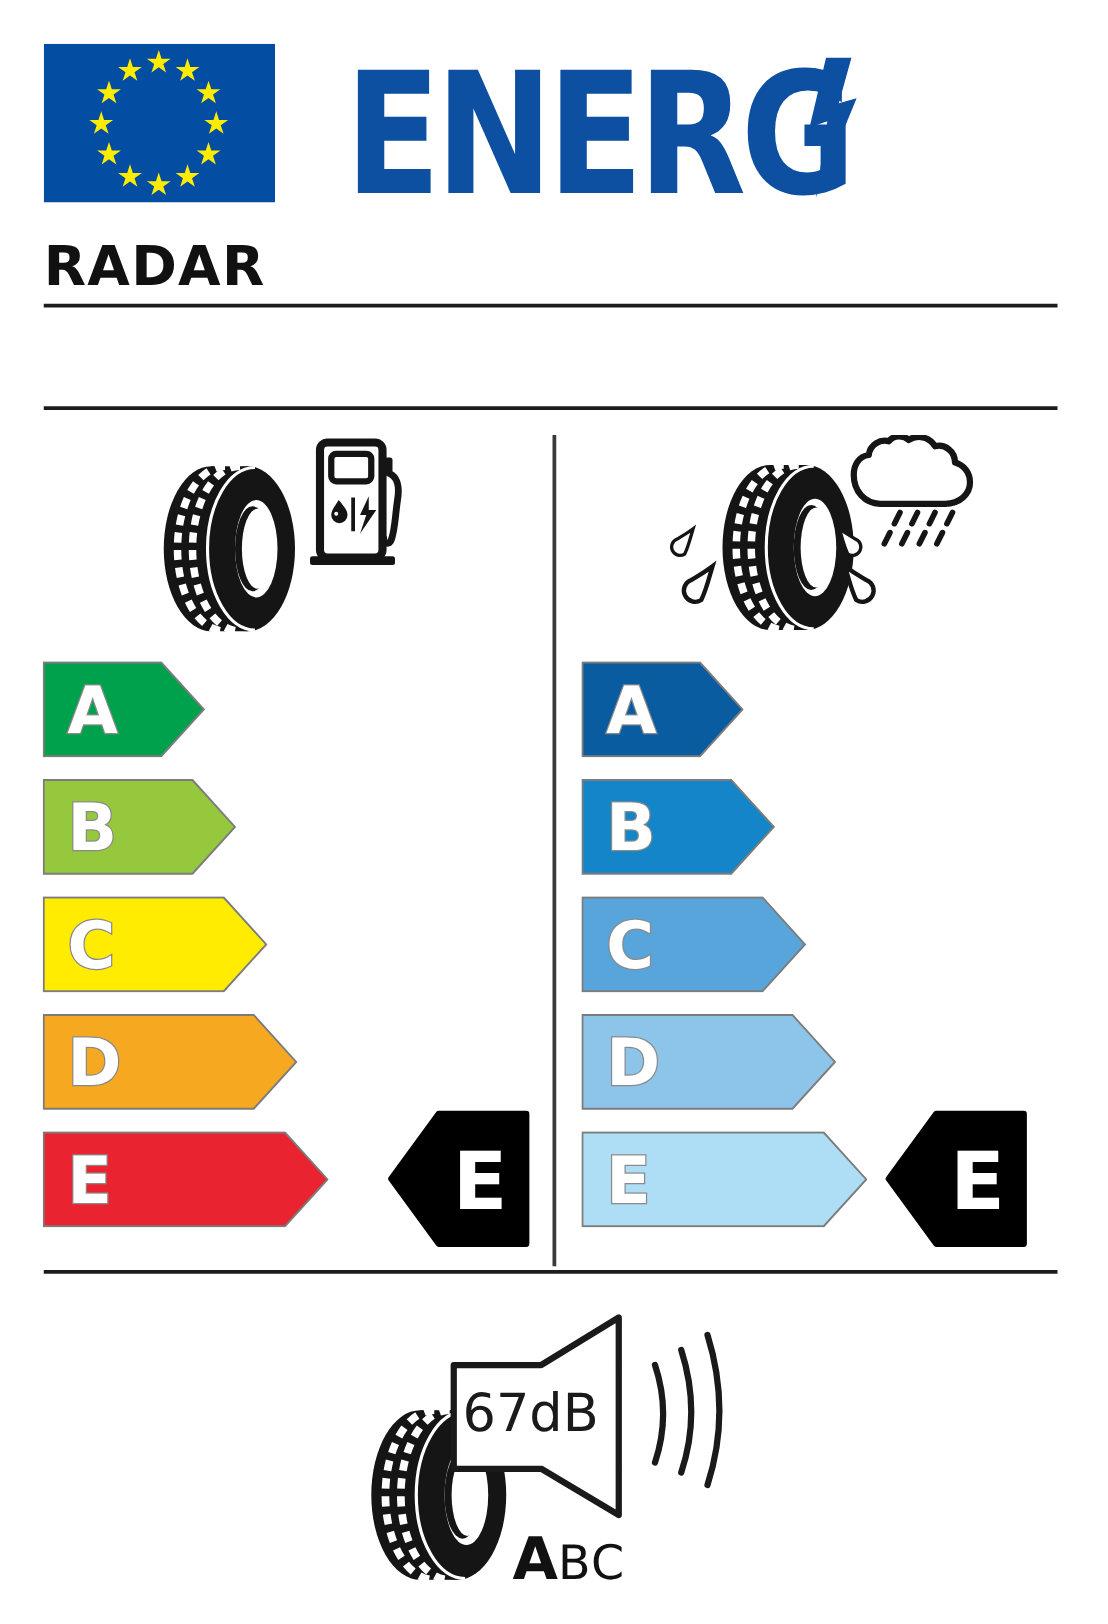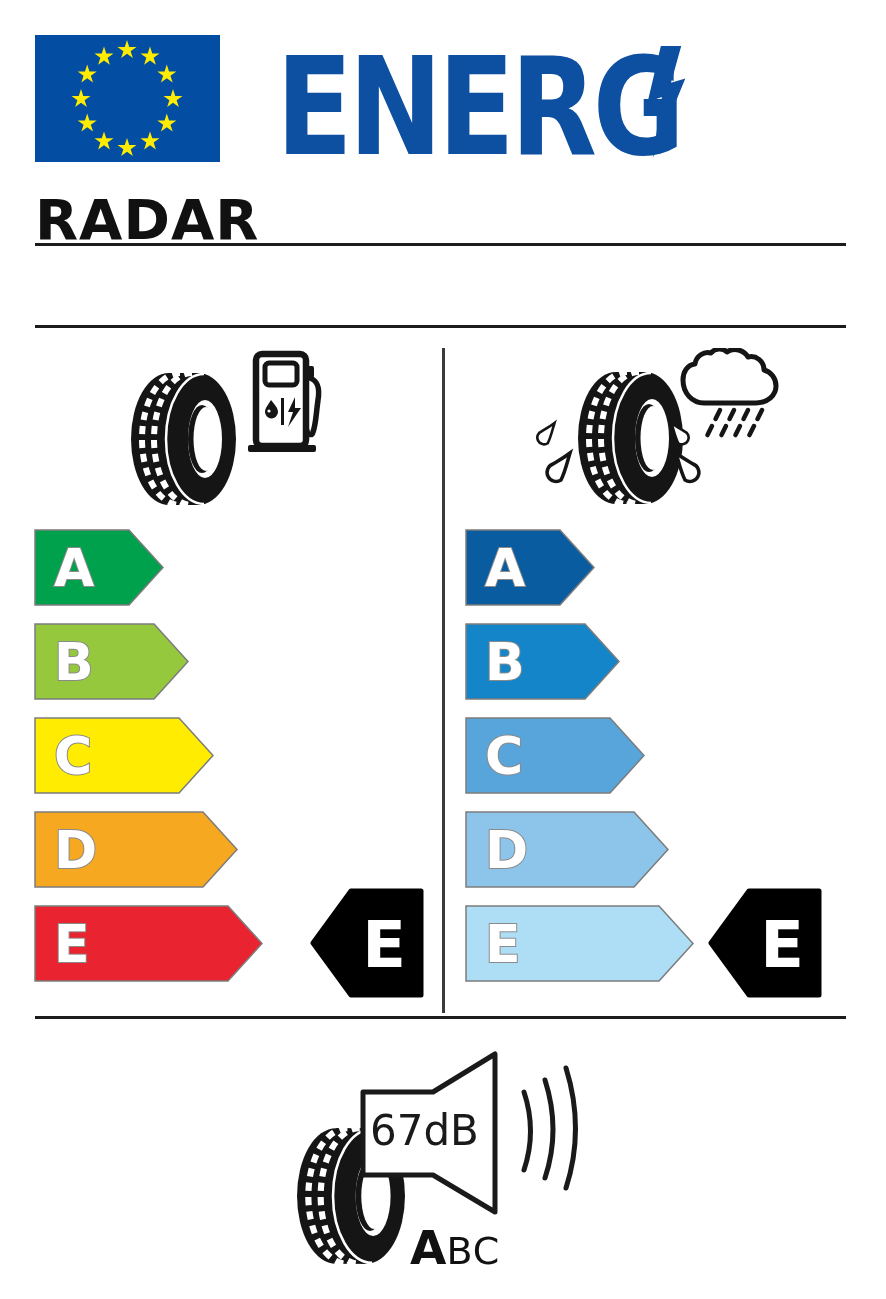--- a/index.html
+++ b/index.html
@@ -6,21 +6,21 @@
   .label{position:relative;width:886px;height:1299px;background:#fff;overflow:hidden;
          font-family:"DejaVu Sans","Liberation Sans",sans-serif;}
   .abs{position:absolute;}
 
   
   .flag{left:35px;top:35px;}
   .logo{left:245px;top:40px;display:flex;align-items:center;margin-left:31px;}
   .logo-text{font-size:104px;font-weight:bold;color:#0D4FA0;letter-spacing:-4px;line-height:1;
              transform:scale(1.08,1.30);transform-origin:left top;display:inline-block;}
   .bolt{left:645px;top:46px;}
-  .brand{left:35px;top:192px;font-size:56px;font-weight:bold;color:#111;letter-spacing:1px;line-height:1;}
+  .brand{left:35px;top:192px;font-size:44px;font-weight:bold;color:#111;letter-spacing:1px;line-height:1;}
 
   .rule{left:35px;width:811px;height:3px;background:#1c1c1c;}
   .rule-1{top:243px;}
   .rule-2{top:325px;}
   .rule-3{top:1016px;}
   .vdivider{left:442px;top:348px;width:3px;height:665px;background:#3a3a3a;}
 
   
   .bar-col{display:flex;flex-direction:column;gap:17px;top:529px;}
   .col-left{left:34px;}

